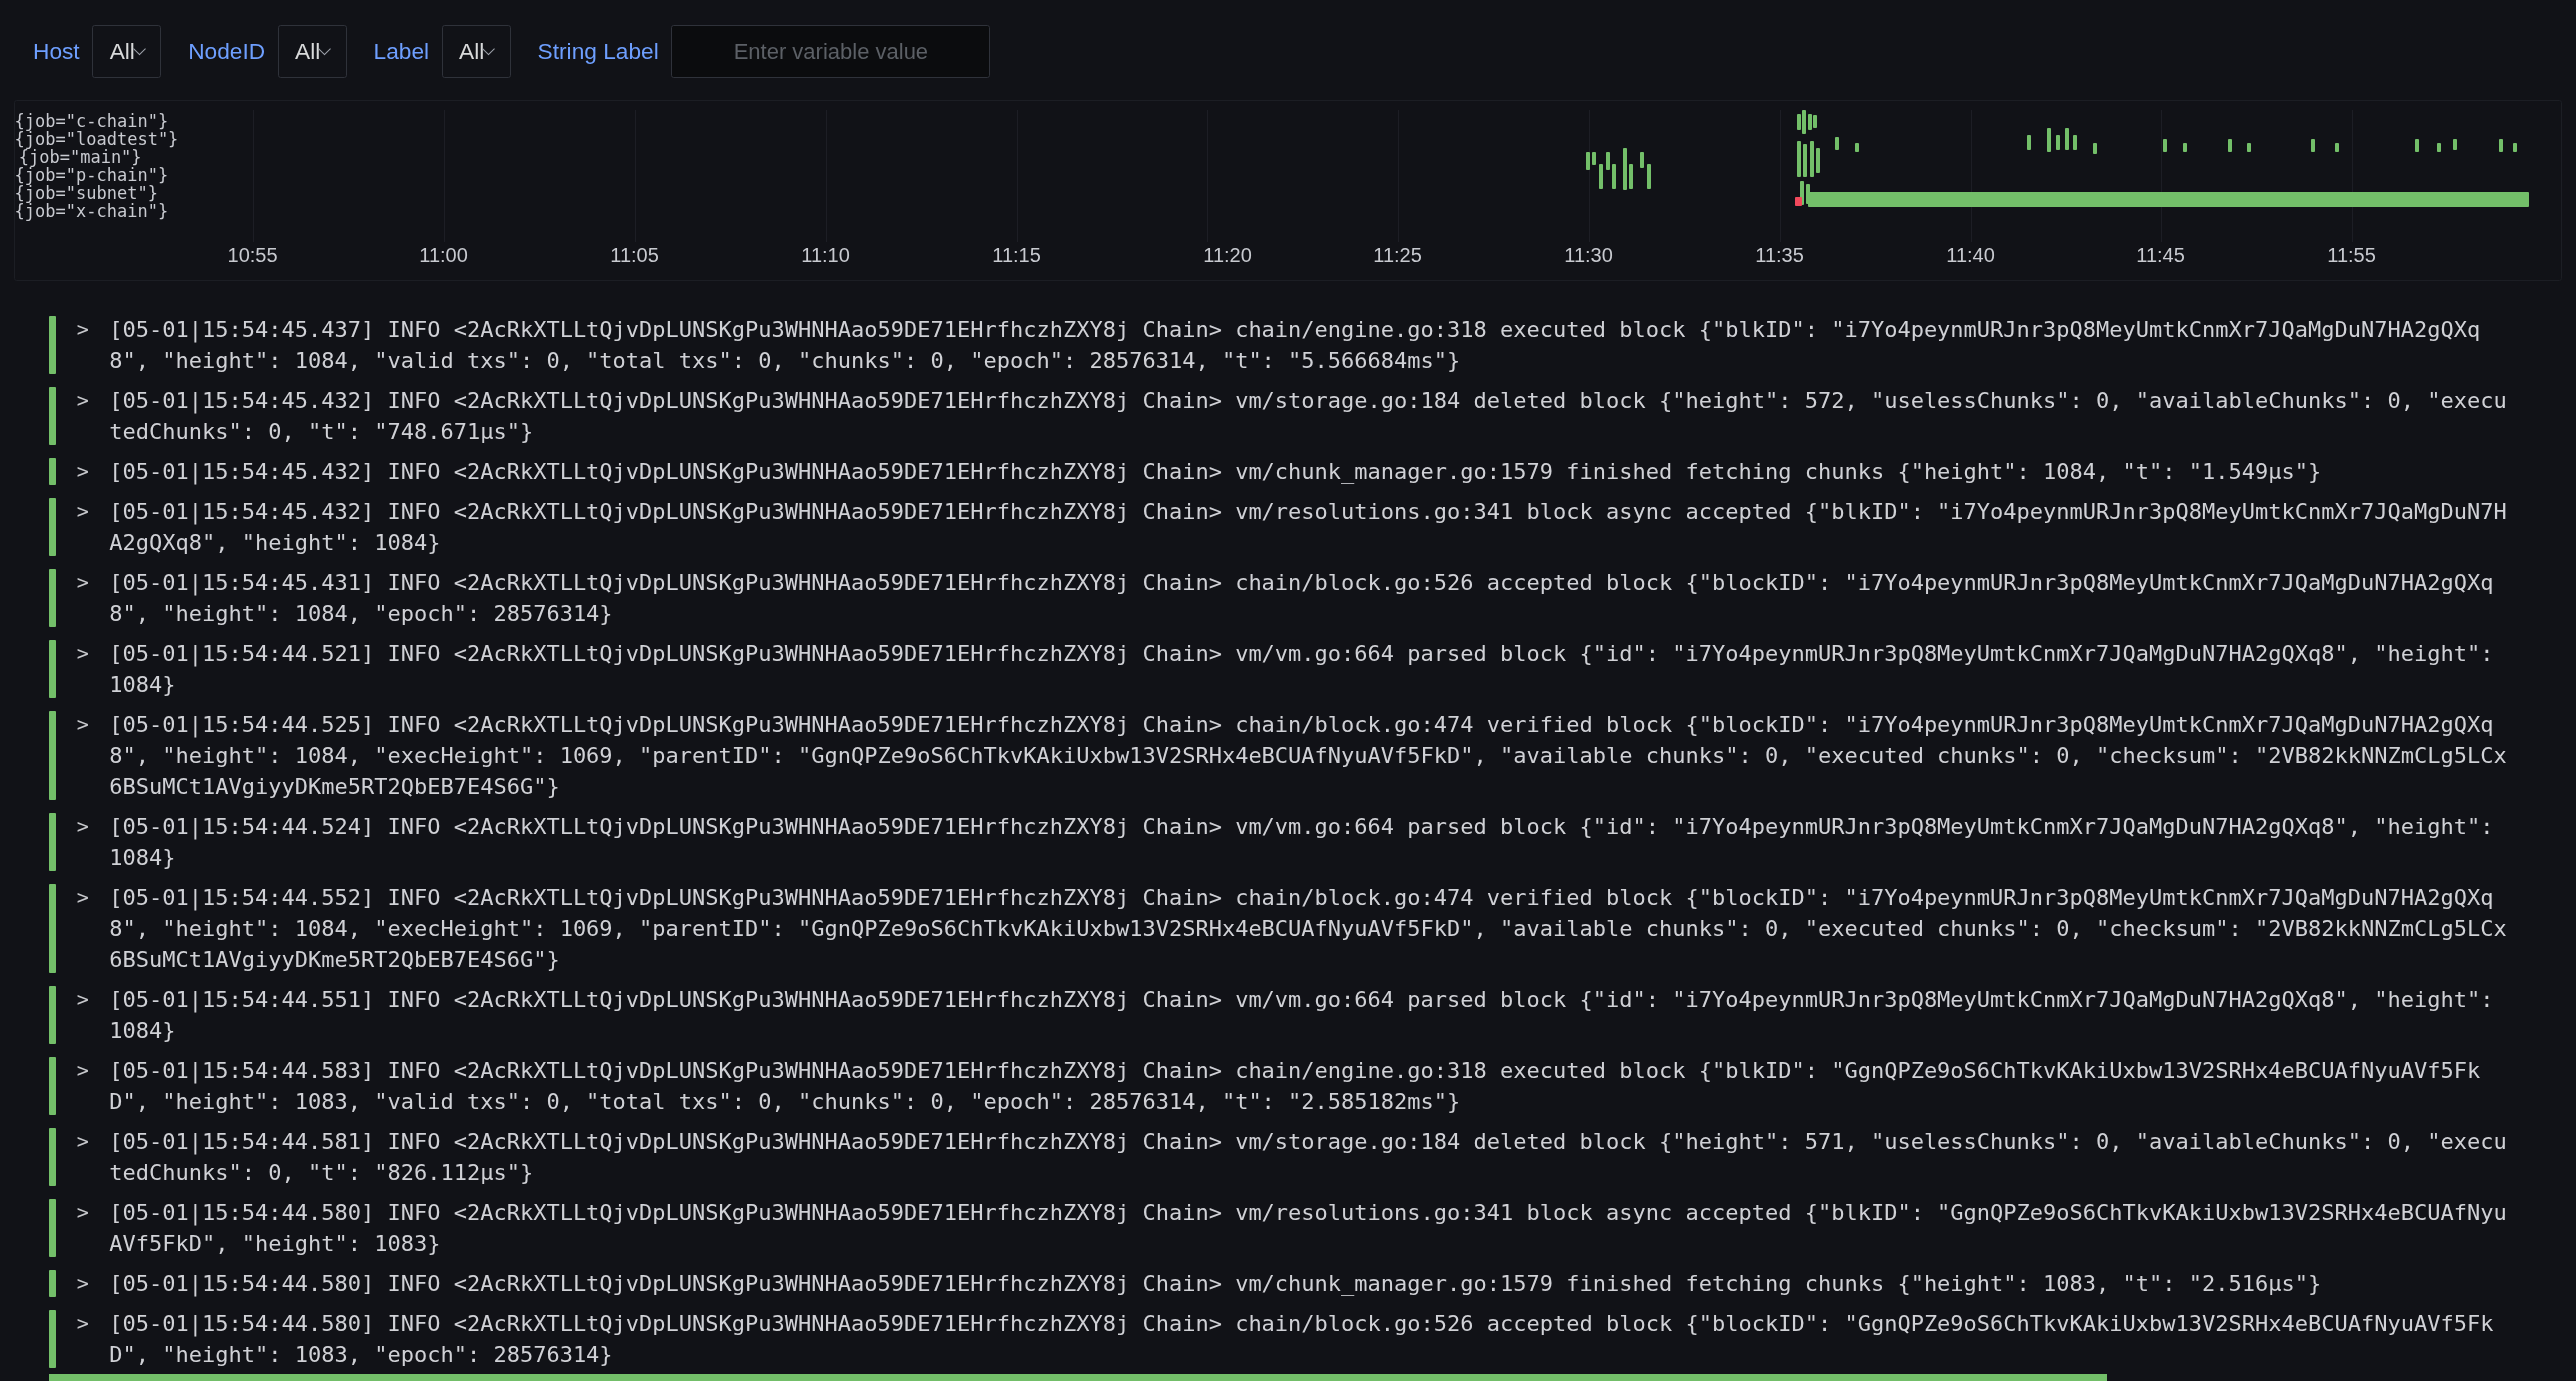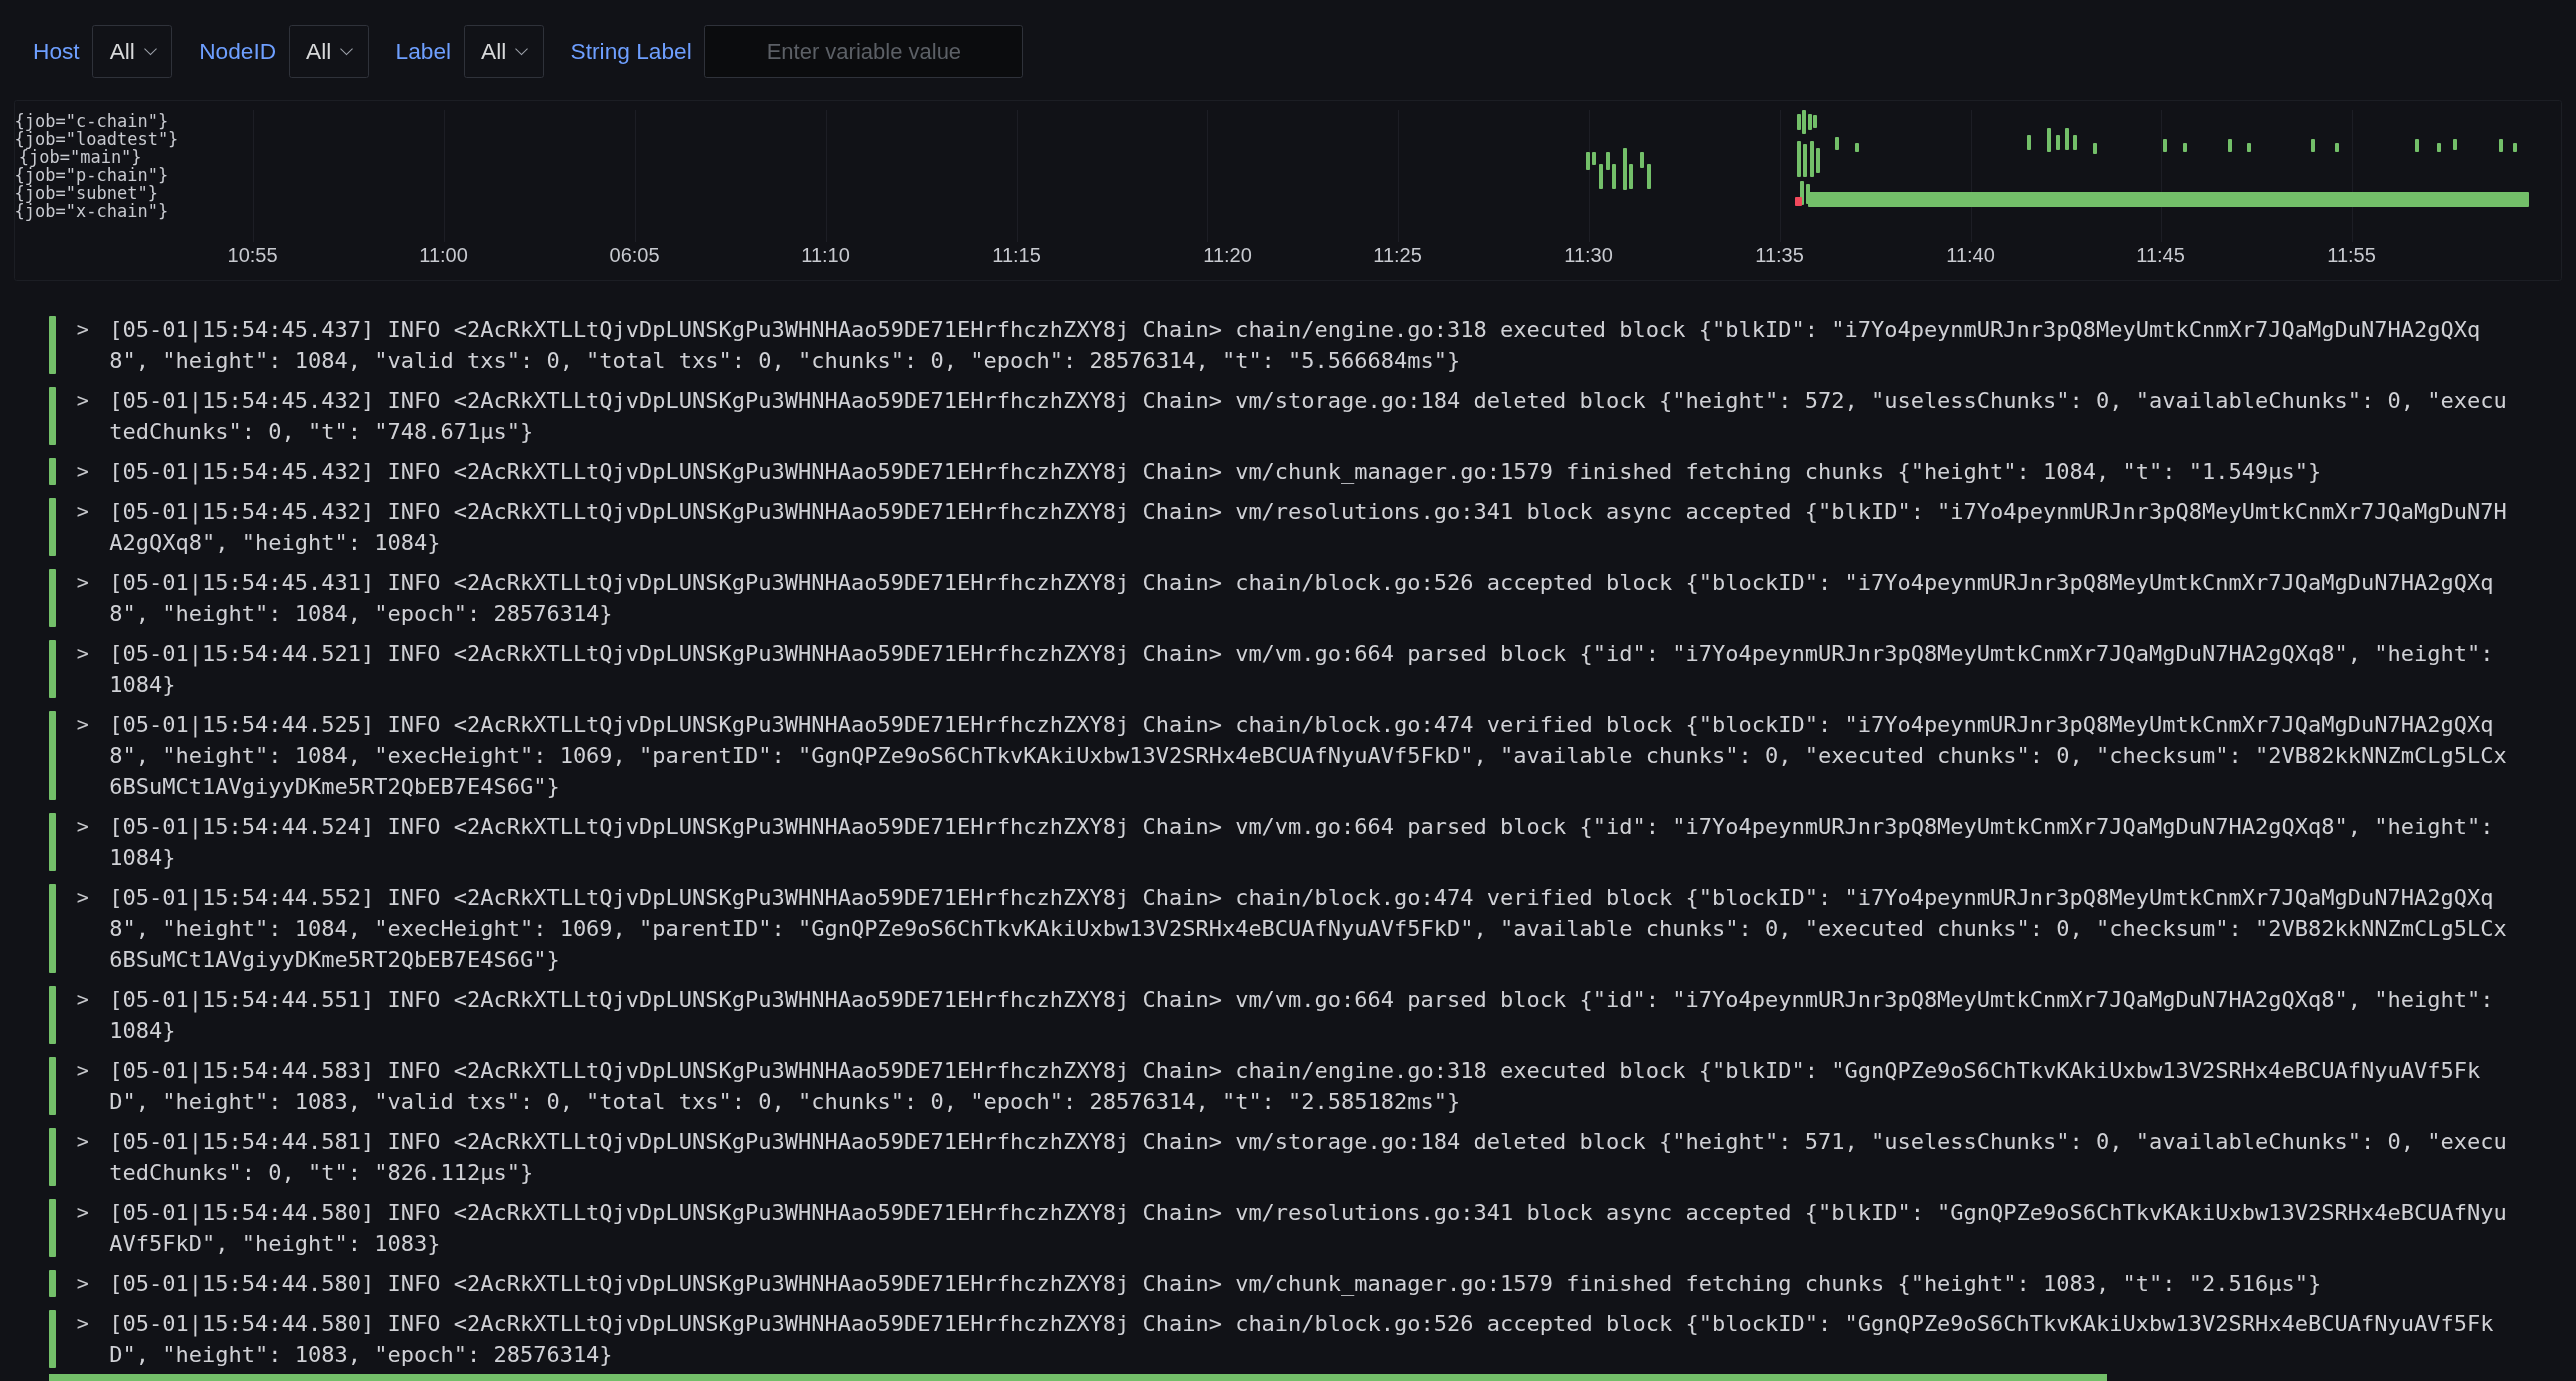--- a/index.html
+++ b/index.html
@@ -9,21 +9,21 @@
     background:#111217; color:#d0d1d6;
     font-family:"Liberation Sans", sans-serif;
     position:relative;
   }
 
   
   .topbar { display:flex; align-items:center; padding:25px 33px 22px 33px; }
   .filter-group { display:flex; align-items:center; gap:12.7px; margin-right:27px; }
   .filter-label { color:#6e9fff; font-size:22.7px; font-weight:500; white-space:nowrap; }
   .dropdown {
-    display:flex; align-items:center; gap:11px; height:53px; padding:0 16.3px;
+    display:flex; align-items:center; gap:0; height:53px; padding:0 16.3px;
     border:0.9px solid #2f323a; border-radius:2.7px; background:#111217;
     color:#d8d9da; font-size:22.7px; font-weight:500; cursor:pointer;
   }
   .chevron-down {
     width:9px; height:9px; border-right:1.8px solid #9da2ab; border-bottom:1.8px solid #9da2ab;
     transform:rotate(45deg) translate(-1.8px,-1.8px);
   }
   .text-input {
     height:53px; width:319px; background:#0b0c0e; border:0.9px solid #2f323a; border-radius:2.7px;
     color:#d8d9da; font-size:22px; padding:0 16.3px; outline:none;
@@ -109,21 +109,21 @@
       <div class="series-label">{job="p-chain"}</div>
       <div class="series-label">{job="subnet"}</div>
       <div class="series-label">{job="x-chain"}</div>
     </div>
   <div class="plot">
       <div class="gridline" style="left: 102px;"></div>
       <div class="x-tick-label" style="left: 102px; text-align: right;">10:55</div>
       <div class="gridline" style="left: 293px;"></div>
       <div class="x-tick-label" style="left: 293px;">11:00</div>
       <div class="gridline" style="left: 484px;"></div>
-      <div class="x-tick-label" style="left: 484px;">06:05</div>
+      <div class="x-tick-label" style="left: 484px;">11:05</div>
       <div class="gridline" style="left: 675px;"></div>
       <div class="x-tick-label" style="left: 675px;">11:10</div>
       <div class="gridline" style="left: 866px;"></div>
       <div class="x-tick-label" style="left: 866px;">11:15</div>
       <div class="gridline" style="left: 1056px;"></div>
       <div class="x-tick-label" style="left: 1056px; margin-left: 21px;">11:20</div>
       <div class="gridline" style="left: 1247px;"></div>
       <div class="x-tick-label" style="left: 1247px;">11:25</div>
       <div class="gridline" style="left: 1438px;"></div>
       <div class="x-tick-label" style="left: 1438px;">11:30</div>

